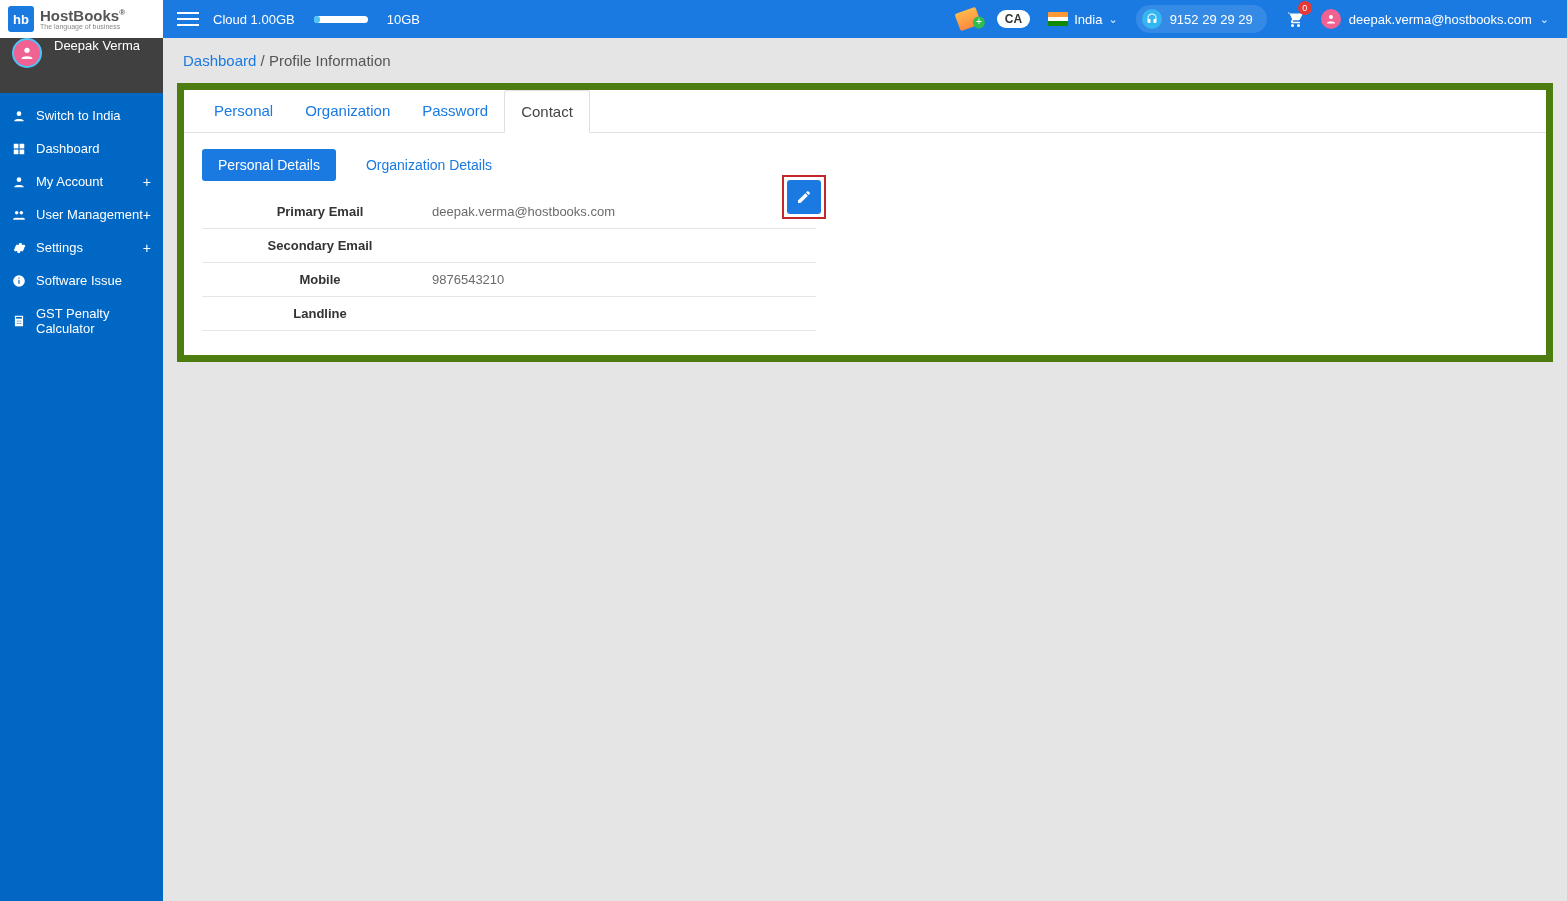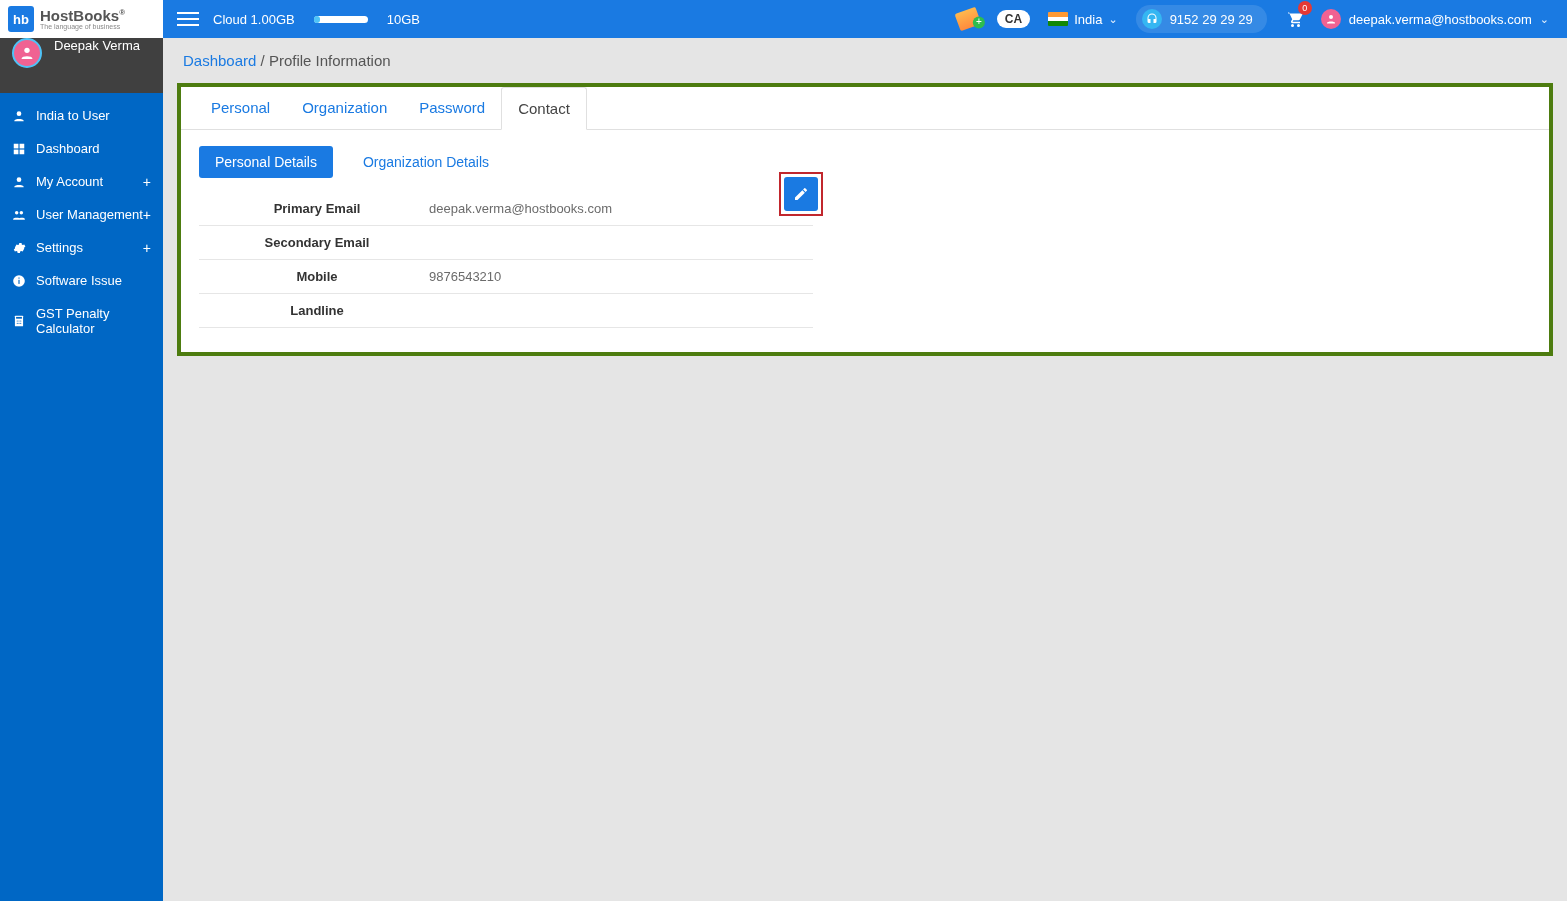--- a/index.html
+++ b/index.html
@@ -38,21 +38,21 @@
   .side-avatar { width:30px; height:30px; border-radius:50%; background:#F06292; border:2px solid #4EC3F7; display:flex; align-items:center; justify-content:center; }
   .nav { list-style:none; padding-top:6px; }
   .nav li { display:flex; align-items:center; padding:9px 12px; cursor:pointer; gap:10px; position:relative; }
   .nav .plus { position:absolute; right:12px; font-size:14px; }
   .nav svg { width:14px; height:14px; flex:0 0 14px; fill:#fff; }
 
   
   .main { position:absolute; left:163px; top:34px; right:0; padding:14px 14px; }
   .breadcrumb { font-size:15px; margin:4px 4px 14px 6px; color:#555; }
   .breadcrumb a { color:#1A7AE2; text-decoration:none; }
-  .card { background:#fff; border:4px solid #4d7c0f; }
+  .card { background:#fff; border:7px solid #4d7c0f; }
   .tabs { display:flex; border-bottom:1px solid #E0E0E0; padding-left:14px; }
   .tab { padding:12px 16px; font-size:15px; color:#1A7AE2; cursor:pointer; }
   .tab.active { color:#444; border:1px solid #E0E0E0; border-bottom:1px solid #fff; margin-bottom:-1px; background:#fff; border-radius:3px 3px 0 0; }
   .inner { padding:16px 18px 24px; }
   .subtabs { display:flex; gap:14px; margin-bottom:14px; }
   .pill { padding:8px 16px; font-size:14px; border-radius:3px; cursor:pointer; color:#1A7AE2; }
   .pill.active { background:#1A7AE2; color:#fff; }
   .details { width:614px; position:relative;text-align:center; }
   .edit-wrap { position:absolute; right:-10px; top:-20px; border:2px solid #C1272D; padding:3px; }
   .edit-btn { width:34px; height:34px; background:#1A7AE2; border-radius:3px; display:flex; align-items:center; justify-content:center; cursor:pointer; }
@@ -129,21 +129,21 @@
         </svg>
     </div>
     <span>Deepak Verma</span>
   </div>
   <ul class="nav">
     <li>
       <svg viewBox="0 0 24 24">
           <circle cx="12" cy="8" r="4"></circle>
           <path d="M4 20c0-4 16-4 16 0v1H4z"></path>
         </svg>
-      <span>India to User</span>
+      <span>Switch to India</span>
     </li>
     <li>
       <svg viewBox="0 0 24 24">
           <rect x="3" y="3" width="8" height="8"></rect>
           <rect x="13" y="3" width="8" height="8"></rect>
           <rect x="3" y="13" width="8" height="8"></rect>
           <rect x="13" y="13" width="8" height="8"></rect>
         </svg>
       <span>Dashboard</span>
     </li>

